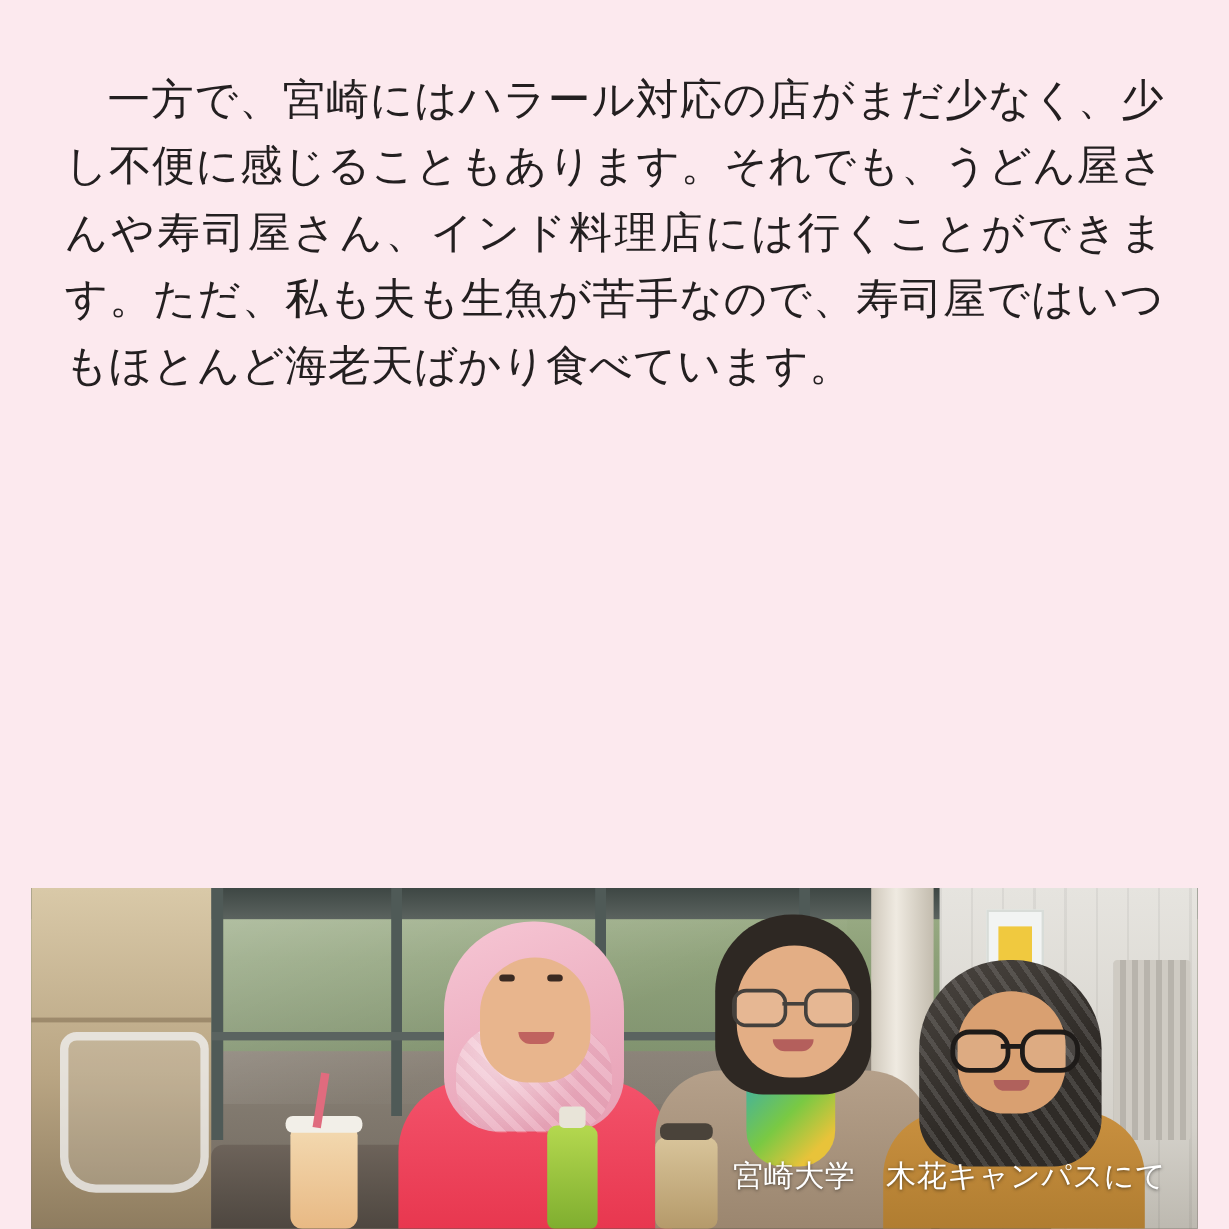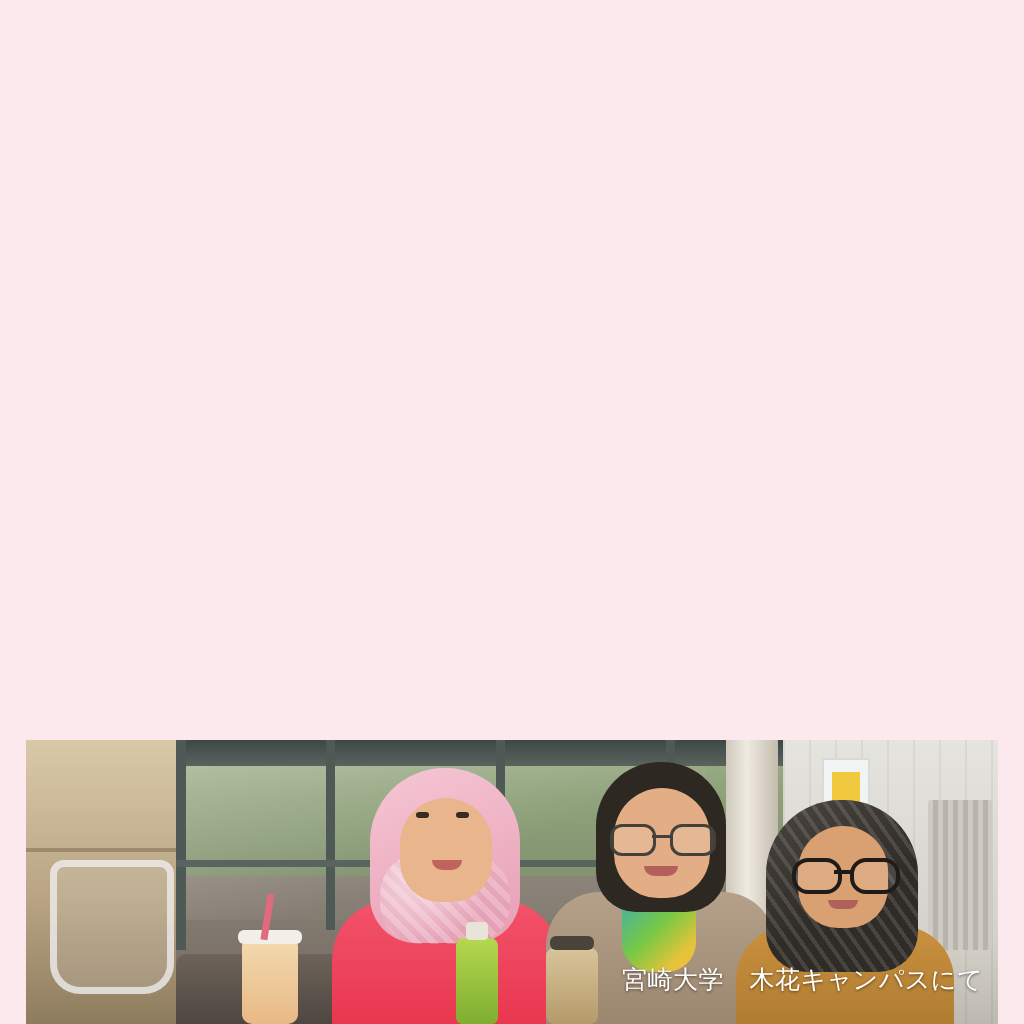--- a/index.html
+++ b/index.html
@@ -267,36 +267,37 @@
     position: absolute; left: 520px; bottom: 0; width: 52px; height: 76px;
     background: linear-gradient(180deg,#d8c49a,#b59a6a);
     border-radius: 8px;
   }
   .tumbler .top {
     position: absolute; left: 4px; top: -12px; width: 44px; height: 14px;
     background: #4a433a; border-radius: 6px;
   }
   .caption {
     position: absolute;
-    right: 15px;
+    right: 26px;
     bottom: 28px;
     color: #ffffff;
     font-size: 25px;
     letter-spacing: 0.02em;
     text-shadow: 0 1px 3px rgba(0,0,0,0.55);
     font-family: "DejaVu Sans", "Liberation Sans", sans-serif;
     white-space: nowrap;
   }
 </style>
 </head>
 <body>
 
 <div class="page">
 
   <div class="article">
+    <p class="para">一方で、宮崎にはハラール対応の店がまだ少なく、少し不便に感じることもあります。それでも、うどん屋さんや寿司屋さん、インド料理店には行くことができます。ただ、私も夫も生魚が苦手なので、寿司屋ではいつもほとんど海老天ばかり食べています。</p>
   </div>
 
   <div class="photo">
     <div class="photo-scene">
       <div class="bg-outside"></div>
       <div class="bg-floor"></div>
       <div class="glass-sheen"></div>
       <div class="ceiling-beam"></div>
       <div class="window-frame wf1"></div>
       <div class="window-frame wf2"></div>

